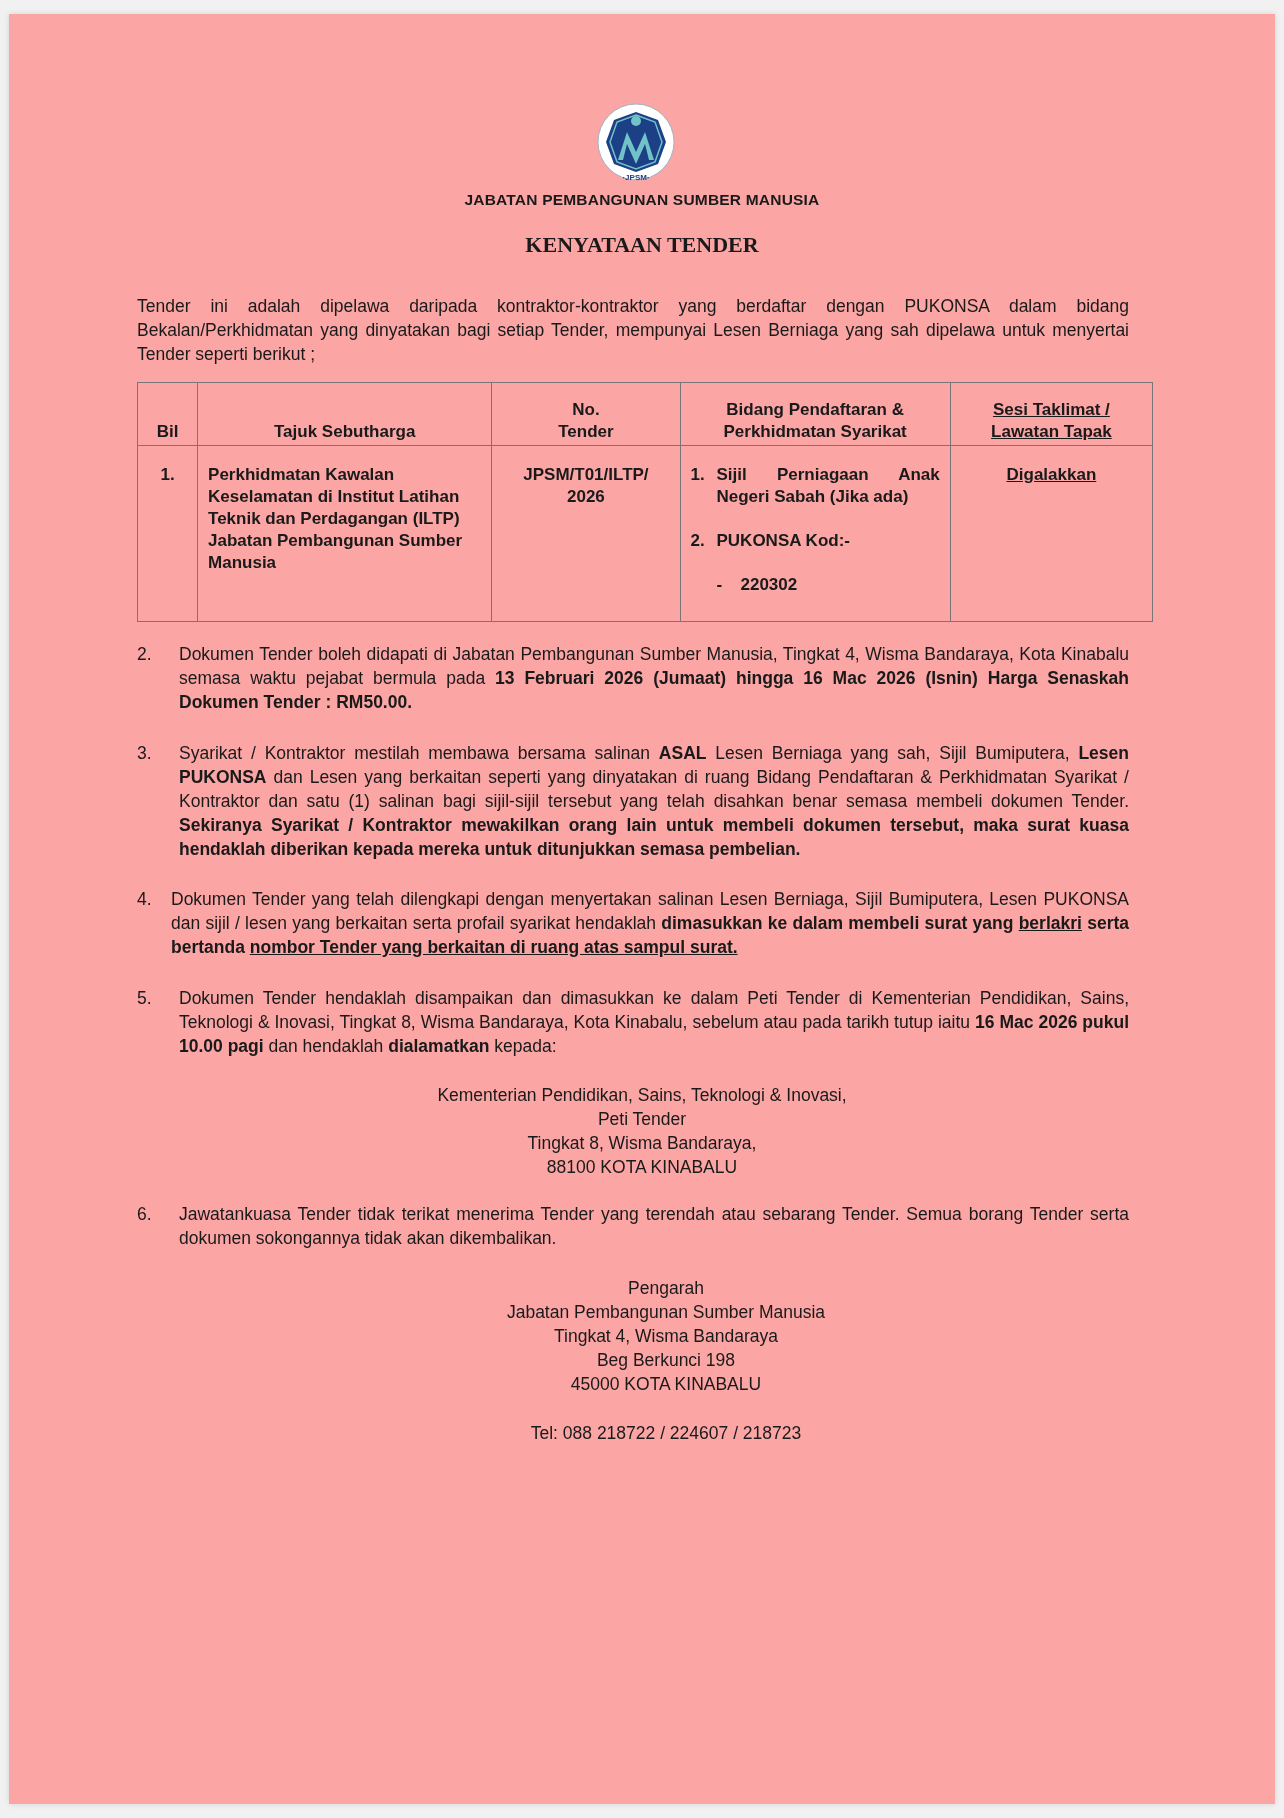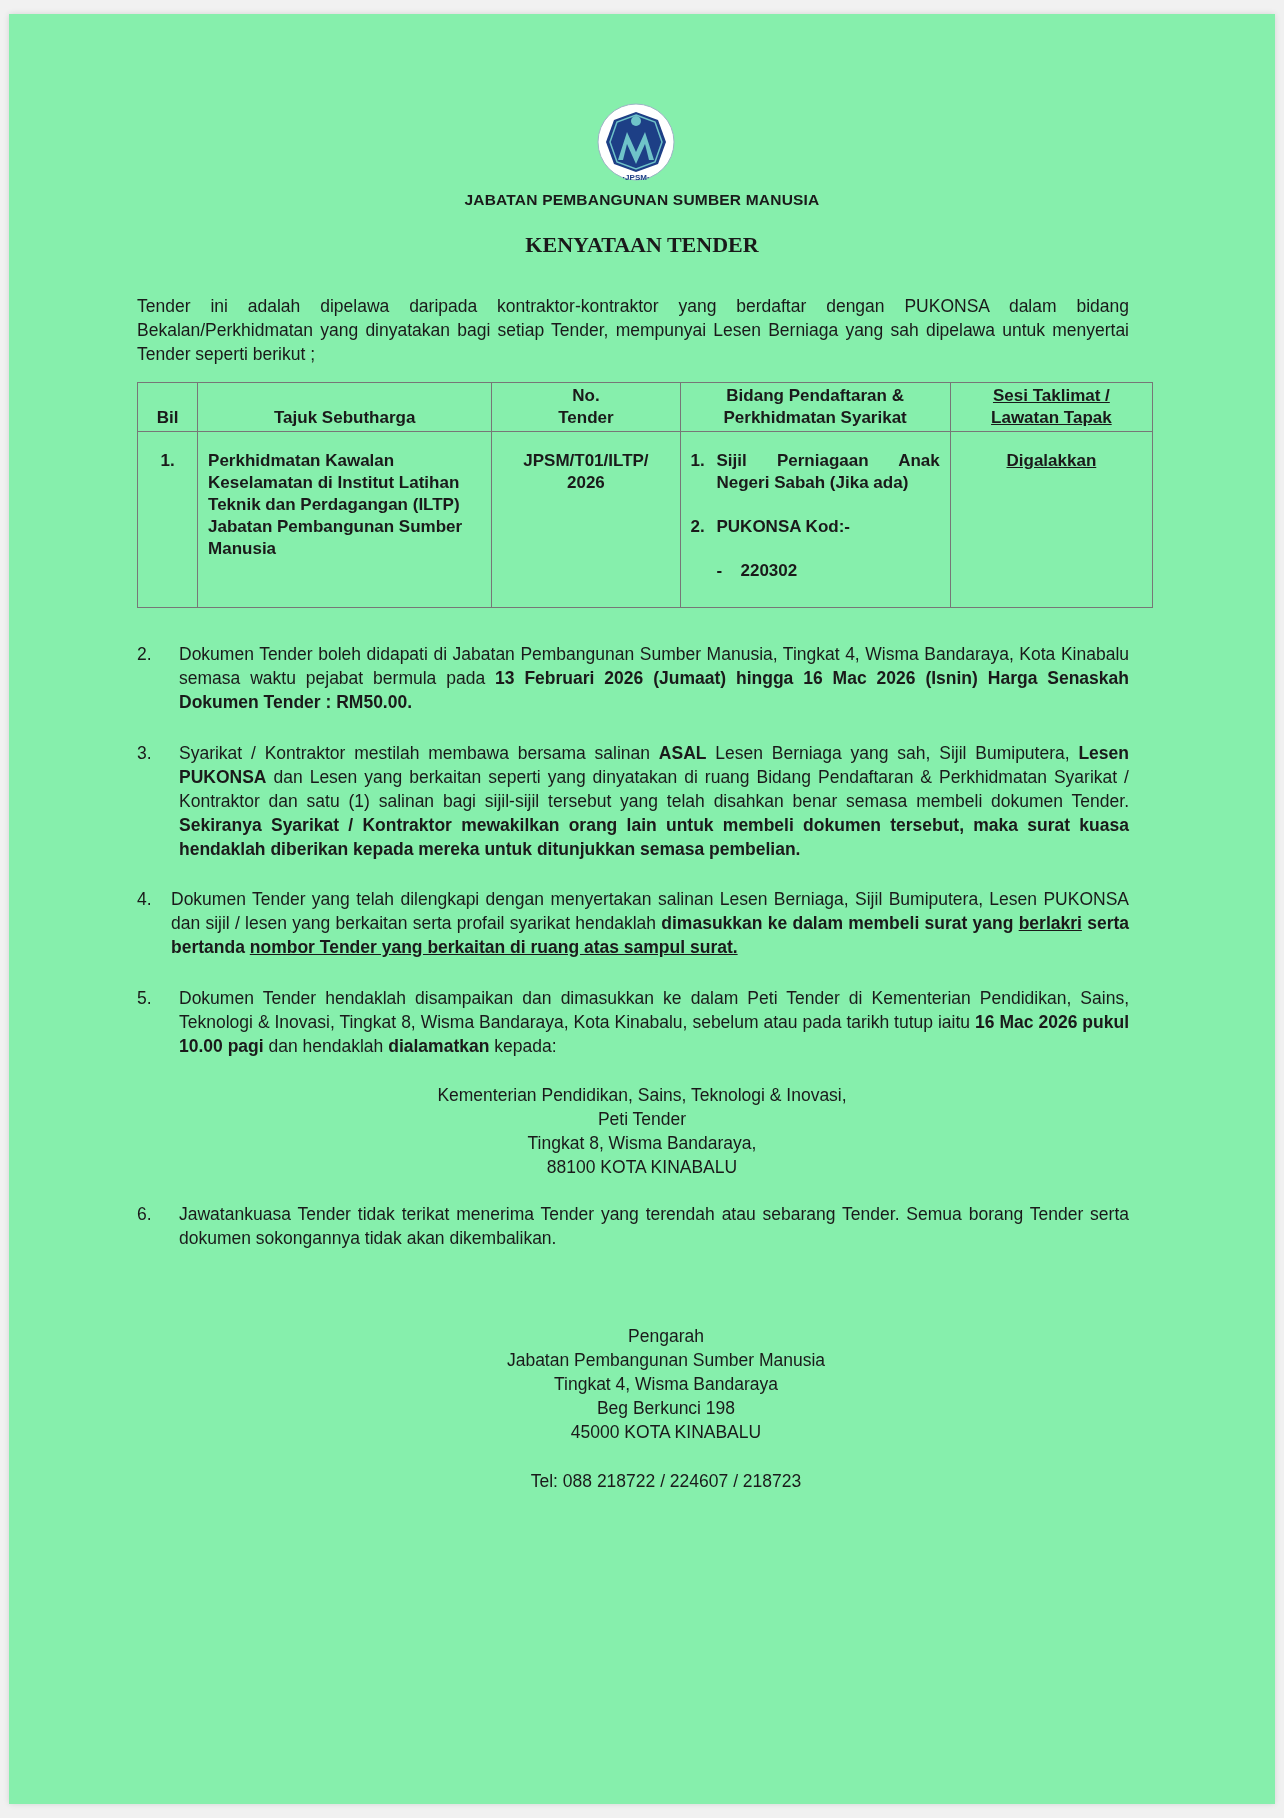--- a/index.html
+++ b/index.html
@@ -8,21 +8,21 @@
     background: #f1f1f1;
     font-family: "Liberation Sans", sans-serif;
     color: #1a1a1a;
     position: relative;
     overflow: hidden;
   }
   .page {
     position: absolute;
     left: 9px; top: 14px;
     width: 1266px; height: 1790px;
-    background: #86efac;
+    background: #fca5a5;
     box-shadow: 0 0 6px rgba(0,0,0,0.12);
   }
   .logo {
     position: absolute;
     left: 585px; top: 88px;
     width: 84px; height: 80px;
   }
   .org-name {
     position: absolute; left: 0; right: 0; top: 177px;
     text-align: center;
@@ -44,21 +44,21 @@
     font-weight: bold; font-size: 17px;
   }
   table.tender th, table.tender td {
     border: 1.5px solid #777;
     vertical-align: top;
   }
   table.tender th {
     vertical-align: bottom;
     text-align: center;
     line-height: 22px;
-    padding: 2px 4px 2px 4px;
+    padding: 16px 4px 2px 4px;
     height: 46px;
   }
   table.tender td { padding: 18px 10px 18px 10px; line-height: 22px; height: 176px; }
   .c-bil { width: 60px; text-align: center; }
   .c-title { width: 294px; }
   .c-no { width: 188px; text-align: center; }
   .c-bidang { width: 270px; }
   .c-sesi { width: 202px; text-align: center; text-decoration: underline; }
   .req-item { display: flex; text-align: justify; }
   .req-item .n { width: 26px; flex: none; }
@@ -162,21 +162,21 @@
     <div>Peti Tender</div>
     <div>Tingkat 8, Wisma Bandaraya,</div>
     <div class="bold">88100 KOTA KINABALU</div>
   </div>
 
   <div class="para" style="top:1188px;">
     <span class="num">6.</span>
     <span class="txt">Jawatankuasa Tender tidak terikat menerima Tender yang terendah atau sebarang Tender.  Semua borang Tender serta dokumen sokongannya tidak akan dikembalikan.</span>
   </div>
 
-  <div class="block-center" style="top:1310px;padding-left:48px;">
+  <div class="block-center" style="top:1262px;padding-left:48px;">
     <div>Pengarah</div>
     <div>Jabatan Pembangunan Sumber Manusia</div>
     <div>Tingkat 4, Wisma Bandaraya</div>
     <div>Beg Berkunci 198</div>
     <div class="bold">45000 KOTA KINABALU</div>
     <div style="height:25px;"></div>
     <div>Tel: 088 218722 / 224607 / 218723</div>
   </div>
 
 </div>

